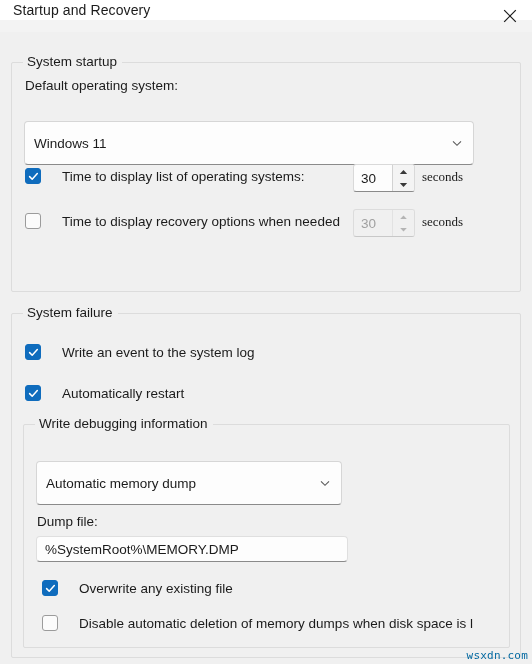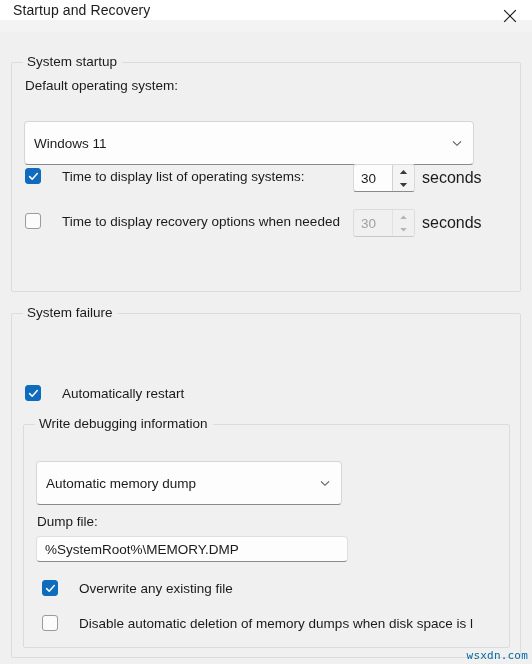--- a/index.html
+++ b/index.html
@@ -209,24 +209,25 @@
     flex: 1;
     display: flex;
     align-items: center;
     justify-content: center;
     cursor: pointer;
   }
   .spinner .sp-btn svg { display: block; }
 
   .unit-label {
     position: absolute;
-    font-size: 16px;
-    color: #1b1b1b;
-    white-space: nowrap;
-    overflow: hidden;
+    font-size: 13px;
+    color: #1b1b1b;
+    white-space: nowrap;
+    overflow: hidden;
+    font-family: Liberation Serif, serif;
   }
 
   
   #watermark {
     position: absolute;
     right: 4px;
     bottom: 2px;
     font-family: "DejaVu Sans Mono", monospace;
     font-size: 11px;
     color: #0369a1;
@@ -318,20 +319,28 @@
           </span>
         </span>
       </div>
 
       <div class="unit-label" style="left:410px; top:151px; width:98px;">seconds</div>
     </div>
 
     <div class="group" id="group-system-failure">
       <div class="group-label">System failure</div>
 
+      <div class="checkrow" style="left:13px; top:30px;">
+        <span class="checkbox checked">
+          <svg width="11" height="11" viewBox="0 0 11 11">
+            <polyline points="1.6,5.6 4.2,8.2 9.3,2.6" fill="none" stroke="#ffffff" stroke-width="1.5" stroke-linecap="round" stroke-linejoin="round"></polyline>
+          </svg>
+        </span>
+        <span class="check-label">Write an event to the system log</span>
+      </div>
 
       <div class="checkrow" style="left:13px; top:71px;">
         <span class="checkbox checked">
           <svg width="11" height="11" viewBox="0 0 11 11">
             <polyline points="1.6,5.6 4.2,8.2 9.3,2.6" fill="none" stroke="#ffffff" stroke-width="1.5" stroke-linecap="round" stroke-linejoin="round"></polyline>
           </svg>
         </span>
         <span class="check-label">Automatically restart</span>
       </div>
 

